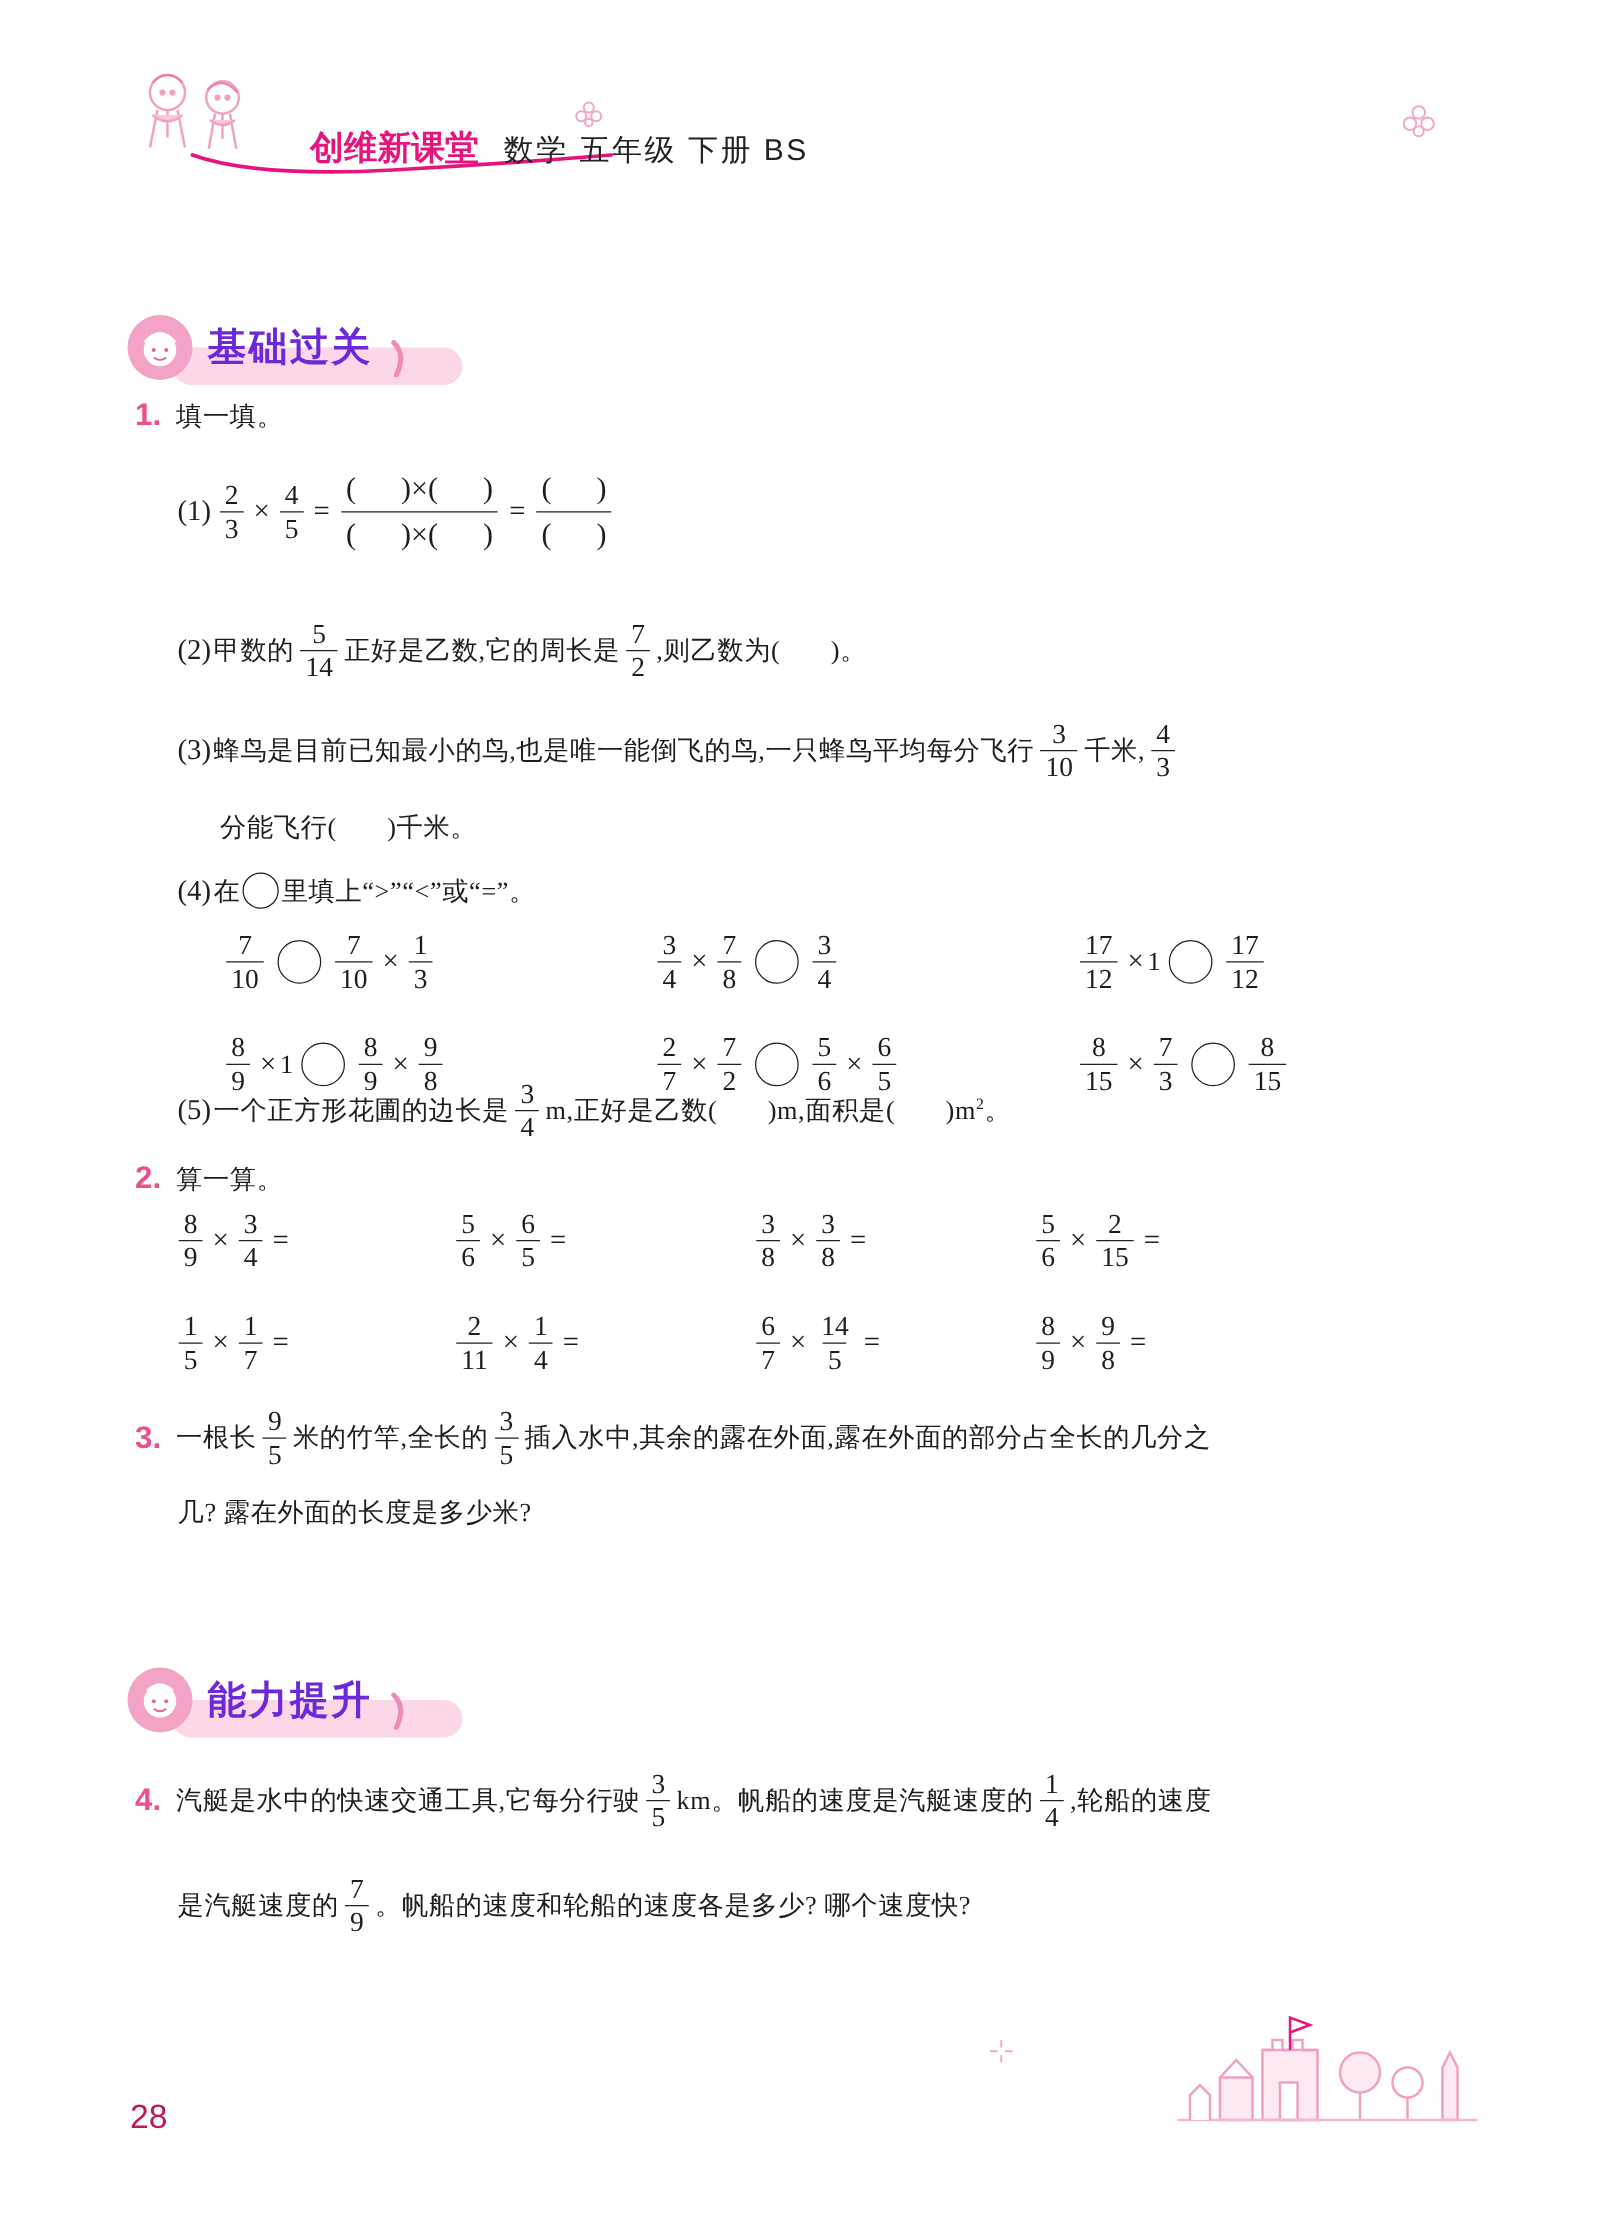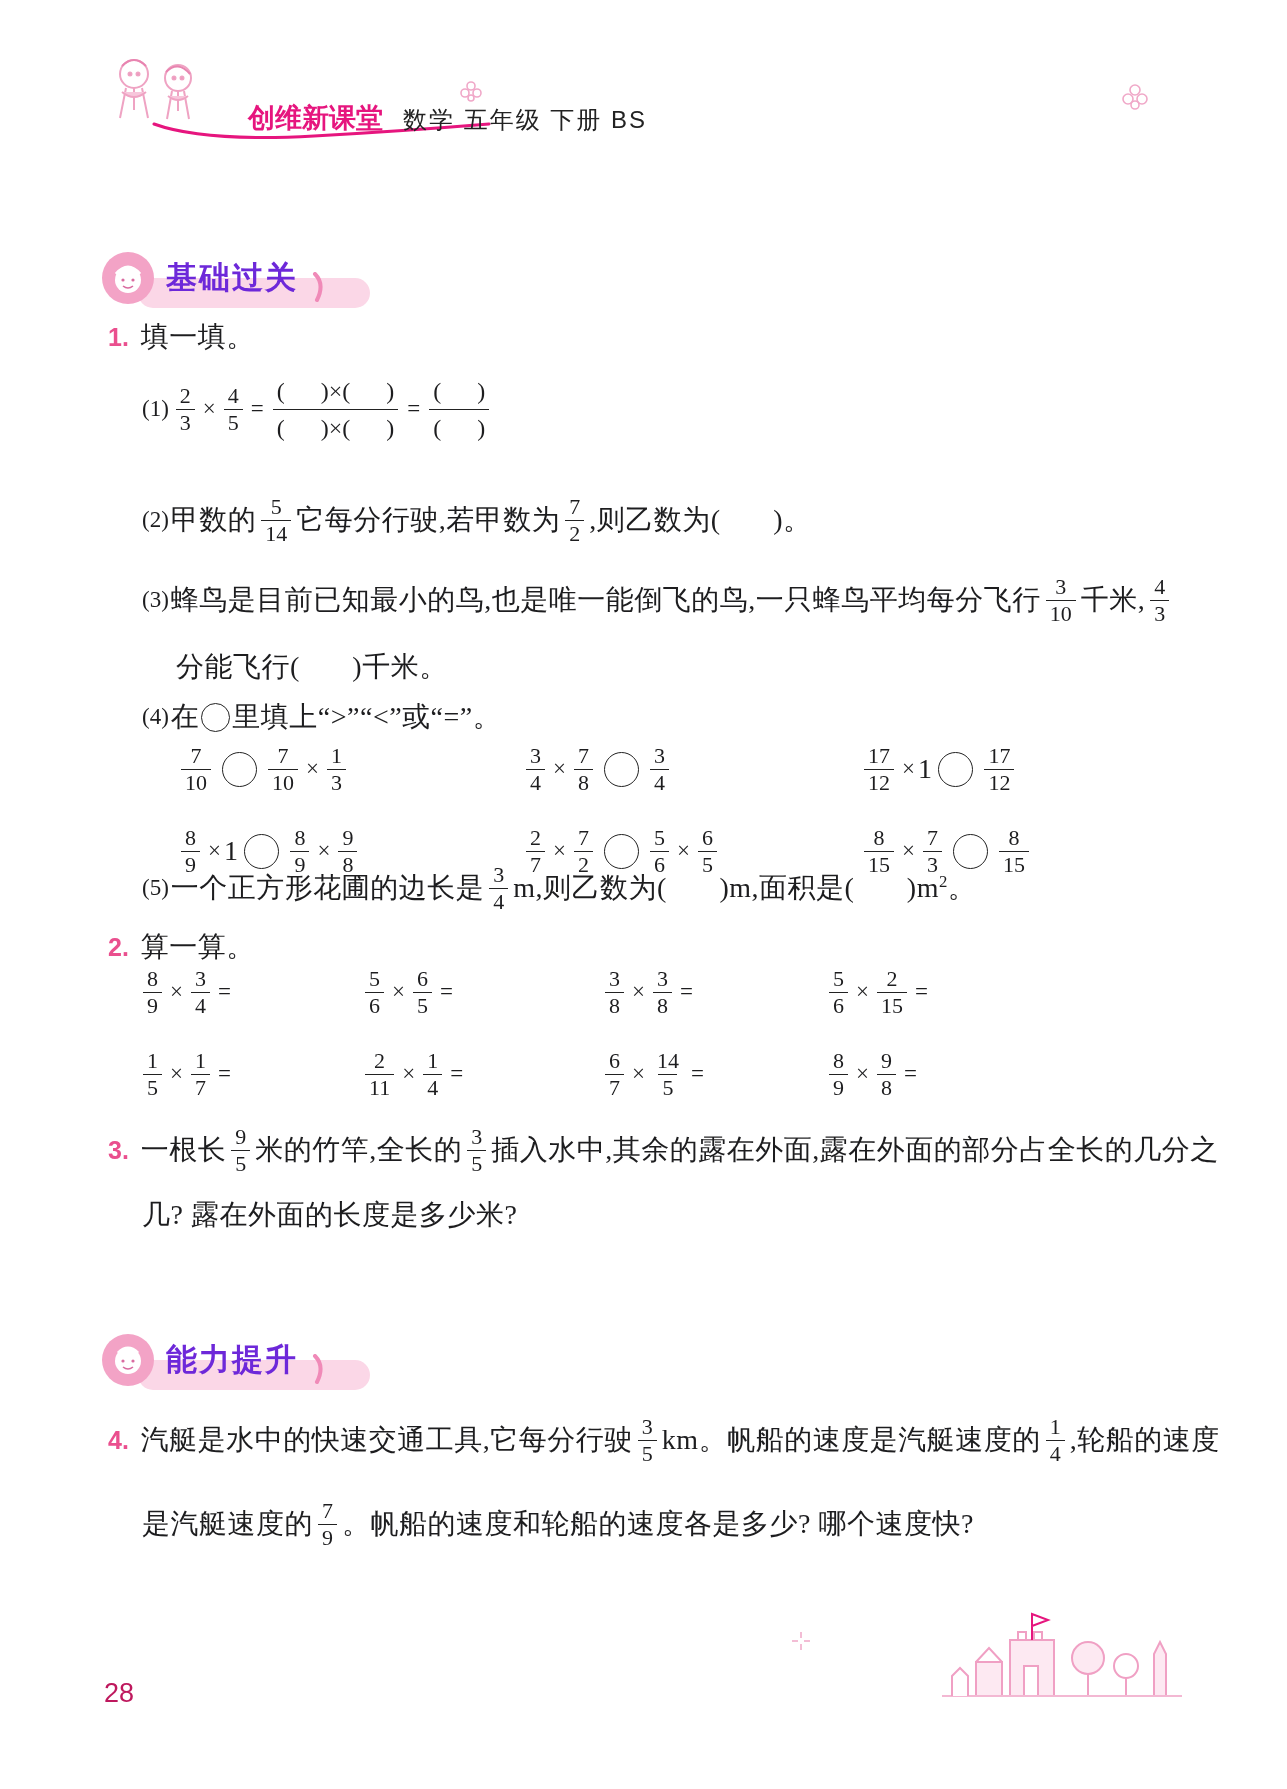--- a/index.html
+++ b/index.html
@@ -25,21 +25,21 @@
                 background:#fbd7e7;border-radius:17px;z-index:0;}
   .banner .face{position:relative;z-index:2;width:52px;height:52px;border-radius:50%;
                 background:#f3a3c6;display:flex;align-items:center;justify-content:center;}
   .banner .blabel{position:relative;z-index:2;font-family:"Liberation Sans","DejaVu Sans",sans-serif;
                   font-weight:bold;font-size:31px;color:#6d28d9;margin-left:12px;letter-spacing:2px;}
   .banner .tail{position:relative;z-index:2;margin-left:14px;margin-top:18px;}
   
   .row{position:absolute;display:flex;align-items:center;}
   .qnum{font-family:"Liberation Sans","DejaVu Sans",sans-serif;font-weight:bold;
         font-size:25px;color:#ea4f8e;margin-right:12px;flex:0 0 auto;}
-  .qt{font-size:28px;letter-spacing:0.5px;}
+  .qt{font-size:21px;letter-spacing:0.5px;}
   .plabel{font-size:23px;margin-right:2px;}
   
   .frac{display:inline-flex;flex-direction:column;align-items:center;vertical-align:middle;
         margin:0 5px;font-size:22px;line-height:1.18;}
   .fn{padding:0 4px;}
   .fd{padding:0 4px;border-top:1.6px solid #222;}
   .bigfrac{display:inline-flex;flex-direction:column;align-items:center;margin:0 6px;
            font-size:24px;line-height:1.5;}
   .bigfrac .fd{border-top:1.6px solid #222;}
   .op{font-size:23px;margin:0 3px;}
@@ -147,21 +147,21 @@
       </span>
   </div>
 
   <div class="row" style="top:482px;left:142px;height:76px">
     <span class="plabel">(2)</span>
     <span class="qt pre">甲数的</span>
     <span class="frac">
         <span class="fn">5</span>
         <span class="fd">14</span>
       </span>
-    <span class="qt pre">它每分行驶,若甲数为</span>
+    <span class="qt pre">正好是乙数,它的周长是</span>
     <span class="frac">
         <span class="fn">7</span>
         <span class="fd">2</span>
       </span>
     <span class="qt pre">,则乙数为(       )。</span>
   </div>
 
   <div class="row" style="top:562px;left:142px;height:76px">
     <span class="plabel">(3)</span>
     <span class="qt pre">蜂鸟是目前已知最小的鸟,也是唯一能倒飞的鸟,一只蜂鸟平均每分飞行</span>
@@ -289,21 +289,21 @@
     </div>
   </div>
 
   <div class="row" style="top:852px;left:142px;height:72px">
     <span class="plabel">(5)</span>
     <span class="qt pre">一个正方形花圃的边长是</span>
     <span class="frac">
         <span class="fn">3</span>
         <span class="fd">4</span>
       </span>
-    <span class="qt pre"><span class="pre">m,则乙数为(       )m,面积是(       )m</span><sup class="sq">2</sup><span class="pre">。</span></span>
+    <span class="qt pre"><span class="pre">m,正好是乙数(       )m,面积是(       )m</span><sup class="sq">2</sup><span class="pre">。</span></span>
   </div>
 
   <div class="row" style="top:928px;left:108px">
     <span class="qnum">2.</span>
     <span class="qt pre">算一算。</span>
   </div>
 
   <div class="calc-grid" style="top:962px;left:138px">
     <div class="calc">
       <span class="frac">

